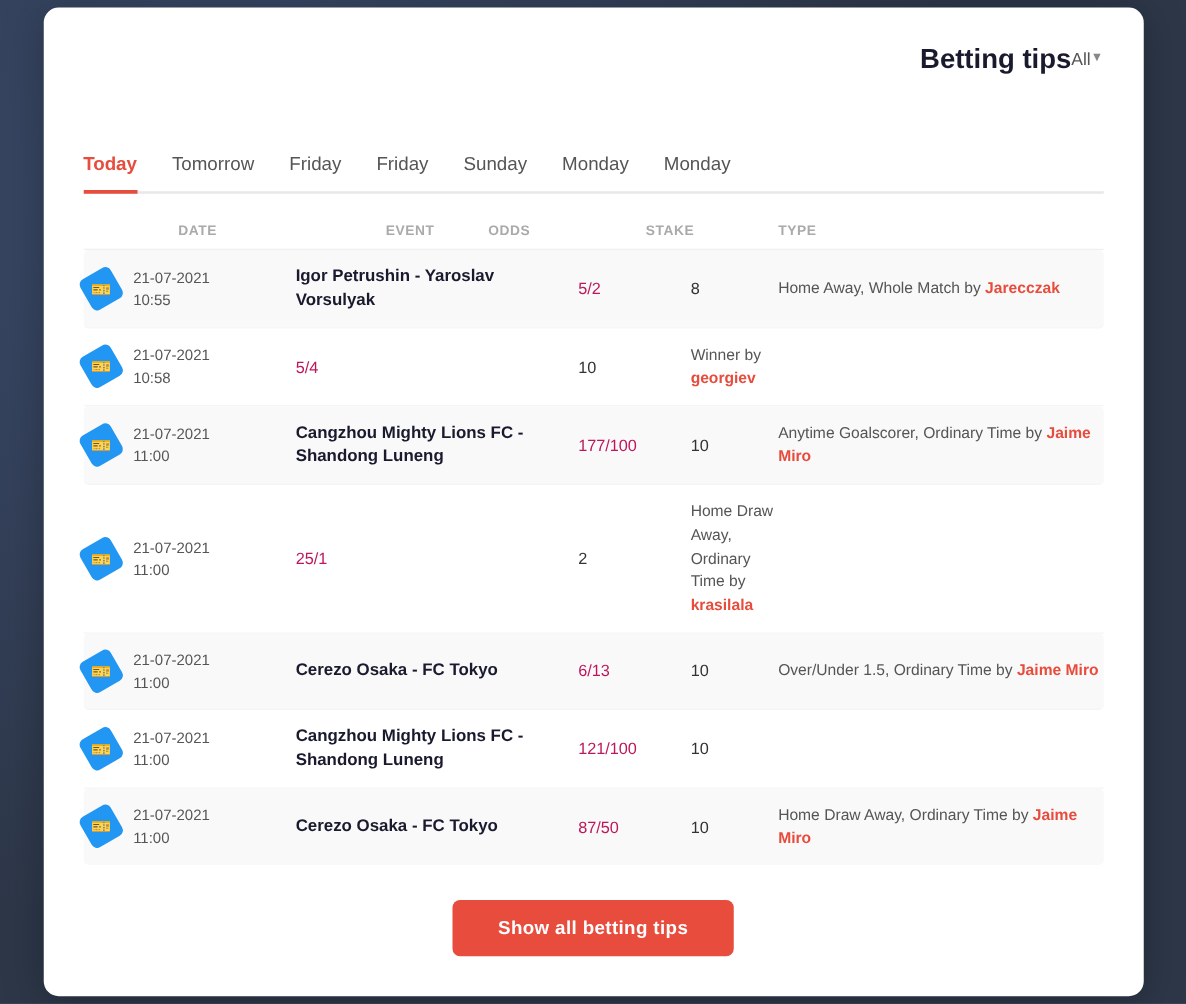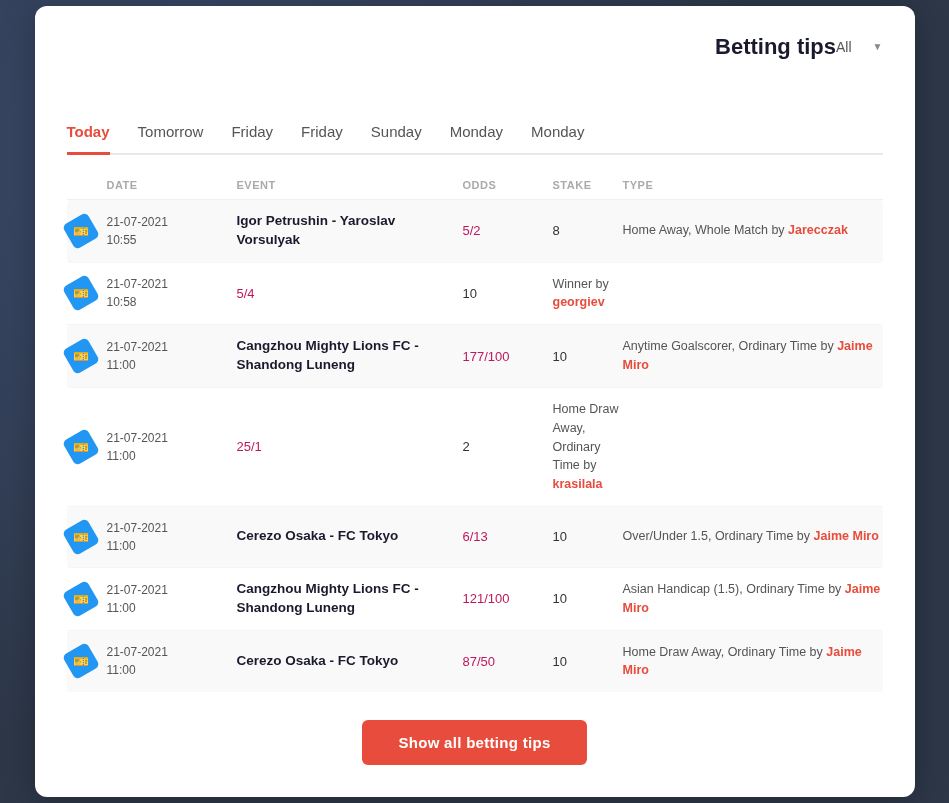--- a/index.html
+++ b/index.html
@@ -32,21 +32,21 @@
 
     .card-title {
       font-size: 22px;
       font-weight: 700;
       color: #1a1a2e;
     }
 
     .filter-dropdown {
       display: flex;
       align-items: center;
-      gap: 21px;
+      gap: 0;
       color: #555;
       font-size: 14px;
       cursor: pointer;
     }
 
     .filter-dropdown .arrow {
       font-size: 10px;
       color: #888;
     }
 
@@ -77,20 +77,21 @@
     .table-header {
       display: grid;
       grid-template-columns: 40px 130px 1fr 90px 70px 260px;
       padding: 8px 0 8px 0;
       color: #aaa;
       font-size: 11px;
       font-weight: 600;
       letter-spacing: 0.5px;
       text-transform: uppercase;
       border-bottom: 1px solid #f0f0f0;
+      gap: 36px;
     }
 
     .table-row {
       display: grid;
       grid-template-columns: 40px 130px 1fr 90px 70px 260px;
       align-items: center;
       padding: 12px 0;
       border-bottom: 1px solid #f5f5f5;
     }
 
@@ -289,23 +290,20 @@
         <div class="ticket-icon">
           <span class="ticket-icon-inner">🎫</span>
         </div>
       </div>
       <div class="date-cell">
         21-07-2021<br>11:00
       </div>
       <div class="event-cell">Cangzhou Mighty Lions FC - Shandong Luneng</div>
       <div class="odds-cell">121/100</div>
       <div class="stake-cell">10</div>
-      <div class="type-cell">
-        Asian Handicap (1.5), Ordinary Time by <span class="author">Jaime Miro</span>
-      </div>
     </div>
       <div class="table-row">
       <div>
         <div class="ticket-icon">
           <span class="ticket-icon-inner">🎫</span>
         </div>
       </div>
       <div class="date-cell">
         21-07-2021<br>11:00
       </div>

